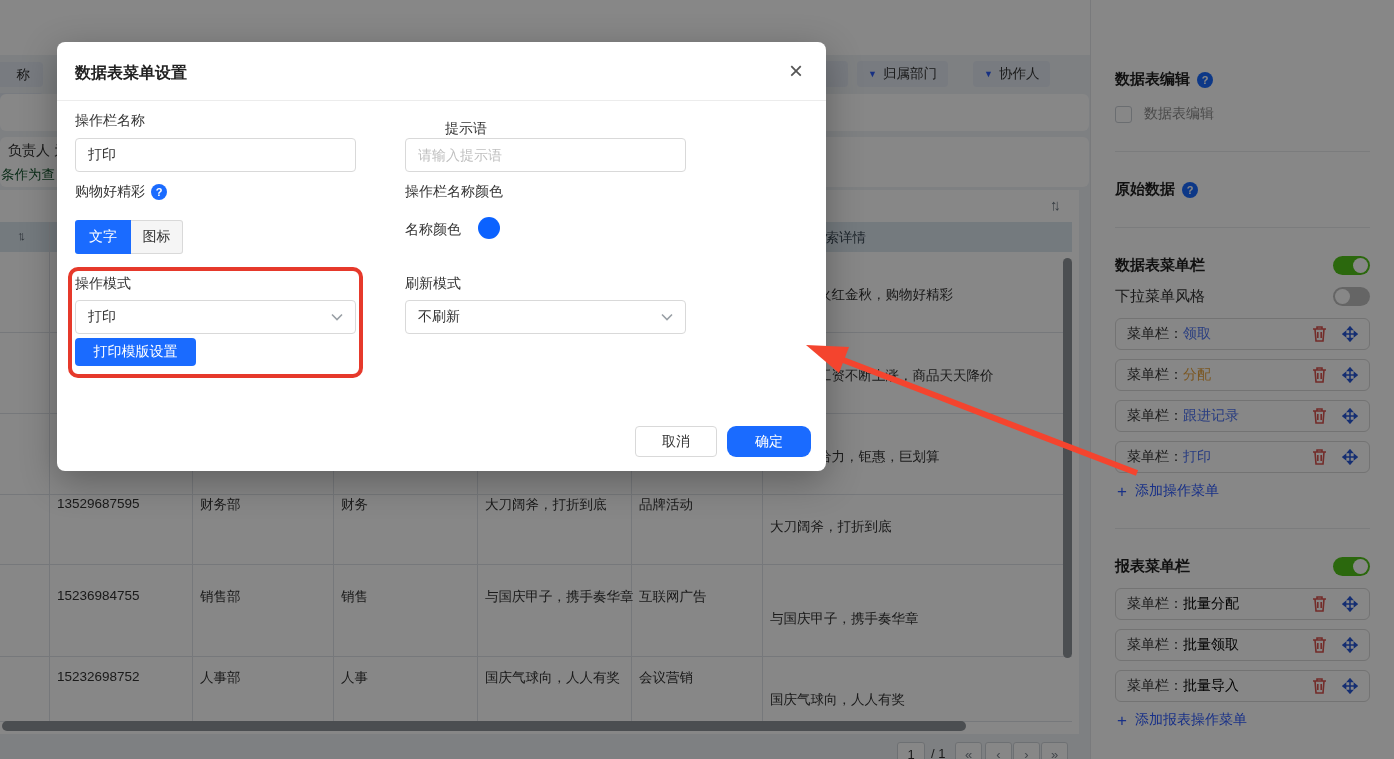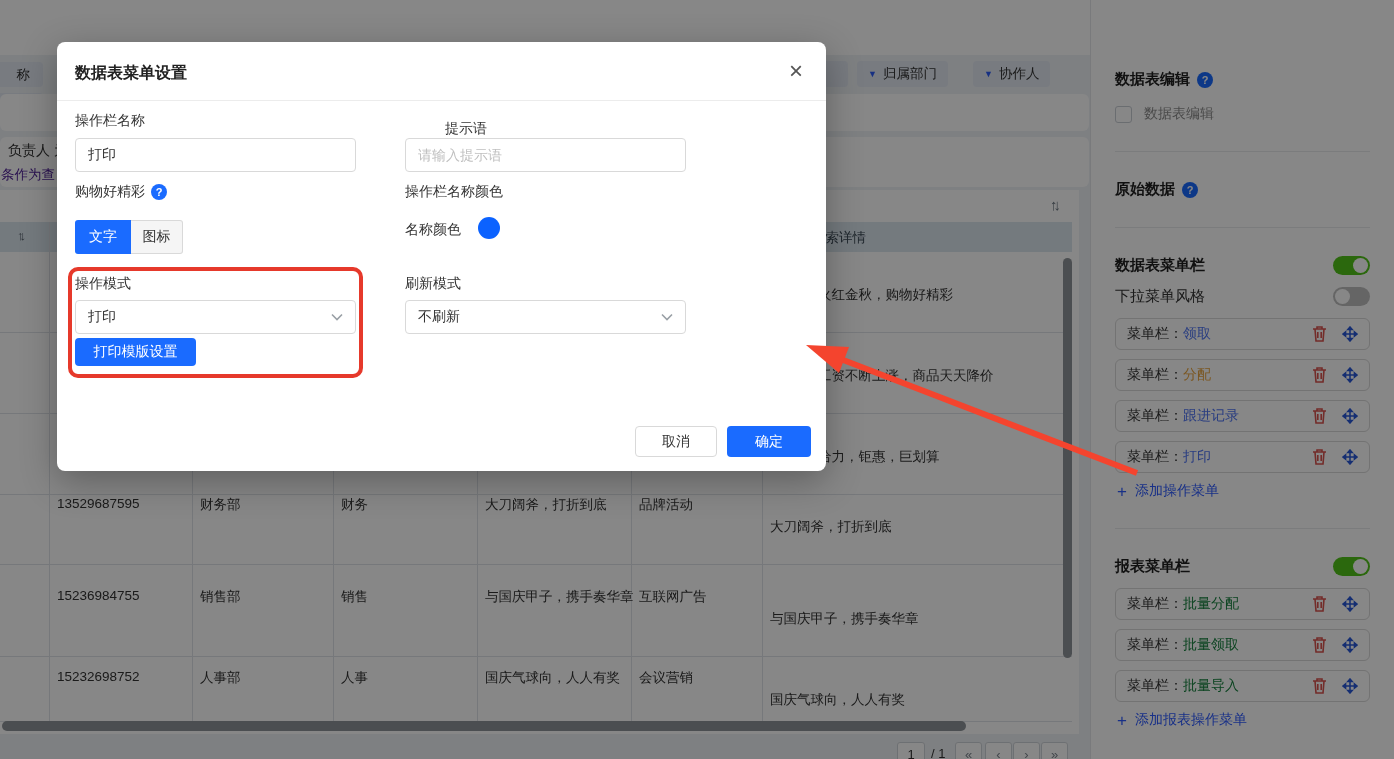--- a/index.html
+++ b/index.html
@@ -13,21 +13,21 @@
               border:none; border-radius:5px; font-size:14px; cursor:pointer; }
 
   .filterbar { position:absolute; left:0; top:55px; width:1090px; height:135px; background:#eef1f6; }
   .pill { position:absolute; height:25px; background:#e2e8f2; border-radius:4px; display:flex; align-items:center;
           justify-content:flex-end; padding-right:13px; font-size:13.5px; color:#333; }
   .chip { position:absolute; height:26px; background:#e2e8f2; border-radius:4px; display:flex; align-items:center;
           gap:6px; padding:0 11px; font-size:13.5px; color:#333; }
   .chip .tri { font-size:9px; color:#2d5cf6; }
   .panel { position:absolute; background:#fff; border-radius:6px; }
   .frag-assignee { position:absolute; left:8px; top:142px; font-size:14px; color:#333; white-space:nowrap; }
-  .frag-orange { position:absolute; left:1px; top:166px; font-size:13.5px; color:#4c1d95; white-space:nowrap; }
+  .frag-orange { position:absolute; left:1px; top:166px; font-size:13.5px; color:#14532d; white-space:nowrap; }
 
   .tablewrap { position:absolute; left:0; top:190px; width:1079px; height:544px; background:#fff; }
   .tb-toolbar { position:absolute; left:0; top:0; width:1079px; height:32px; background:#fff; }
   .sort-ic { position:absolute; right:22px; top:6px; font-size:15px; color:#6b7680; letter-spacing:-4px; }
   .tb-head { position:absolute; left:0; top:32px; width:1072px; height:30px; background:#dce6ef; font-size:13.5px; color:#3b4a55; }
   .tb-head .h-sort { position:absolute; left:17px; top:6px; font-size:13px; color:#55616b; letter-spacing:-4px; }
   .tb-head .h-detail { position:absolute; left:812px; top:7px; }
   .colline { position:absolute; top:32px; width:1px; height:500px; background:#dfe3e8; }
   .row { position:absolute; left:0; width:1072px; border-bottom:1px solid #dfe3e8; }
   .cell { position:absolute; font-size:13.5px; color:#333; white-space:nowrap; }
@@ -56,21 +56,21 @@
   .tg { width:37px; height:19px; border-radius:10px; position:relative; cursor:pointer; }
   .tg.on { background:#52c41a; }
   .tg.off { background:#bfbfbf; }
   .tg .knob { position:absolute; top:2px; width:15px; height:15px; border-radius:50%; background:#fff; }
   .tg.on .knob { right:2px; }
   .tg.off .knob { left:2px; }
   .mitem { height:32px; border:1px solid #d9d9d9; border-radius:6px; display:flex; align-items:center;
            padding:0 11px; margin-bottom:9px; font-size:14px; color:#333; background:#fff; }
   .mitem .val-blue { color:#4f74f2; }
   .mitem .val-orange { color:#e8a33d; }
-  .mitem .val-dark { color:#15803d; }
+  .mitem .val-dark { color:#000000; }
   .mitem .spacer { flex:1; }
   .iconbtn { width:17px; height:17px; display:flex; align-items:center; justify-content:center; cursor:pointer; }
   .iconbtn + .iconbtn { margin-left:13px; }
   .addlink { display:flex; align-items:center; gap:8px; color:#2e5bff; font-size:14px; margin:8px 0 0 2px; cursor:pointer; }
   .addlink .plus { font-size:17px; line-height:1; }
 
   
   .overlay { position:absolute; inset:0; background:rgba(0,0,0,0.47); z-index:40; }
   .modal { position:absolute; left:57px; top:42px; width:769px; height:429px; background:#fff; border-radius:8px;
            box-shadow:0 10px 36px rgba(0,0,0,.3); z-index:60; }
@@ -86,21 +86,21 @@
   .seg .offb { width:52px; height:34px; background:#f5f5f5; color:#333; border:1px solid #d9d9d9; border-left:none;
               display:flex; align-items:center; justify-content:center; border-radius:0 3px 3px 0; }
   .colordot { position:absolute; left:421px; top:175px; width:22px; height:22px; border-radius:50%; background:#0b62ff; cursor:pointer; }
   .hl-box { position:absolute; left:11px; top:225px; width:295px; height:111px; border:4px solid #e6392b; border-radius:10px; }
   .m-select { position:absolute; width:281px; height:34px; border:1px solid #d9d9d9; border-radius:4px; background:#fff;
               display:flex; align-items:center; padding:0 12px; font-size:14px; color:#333; cursor:pointer; }
   .m-select .sv { flex:1; }
   .m-btn-blue { position:absolute; background:#1a6bff; color:#fff; border:none; border-radius:4px; font-size:14px; cursor:pointer; }
   .m-cancel { position:absolute; left:578px; top:384px; width:82px; height:31px; background:#fff; border:1px solid #d9d9d9;
               border-radius:4px; font-size:14px; color:#333; cursor:pointer; }
-  .m-ok { position:absolute; left:670px; top:384px; width:84px; height:31px; }
+  .m-ok { position:absolute; left:670px; top:384px; width:84px; height:31px;border-radius:9px; }
   .arrow-svg { position:absolute; left:0; top:0; z-index:70; pointer-events:none; }
 </style>
 </head>
 <body>
 
 <div class="app">
 
   <div class="topbar">
     <button class="btn-save">保存</button>
   </div>

